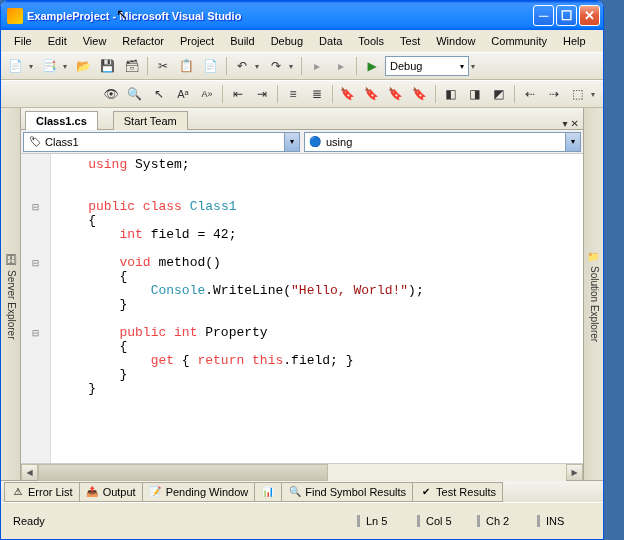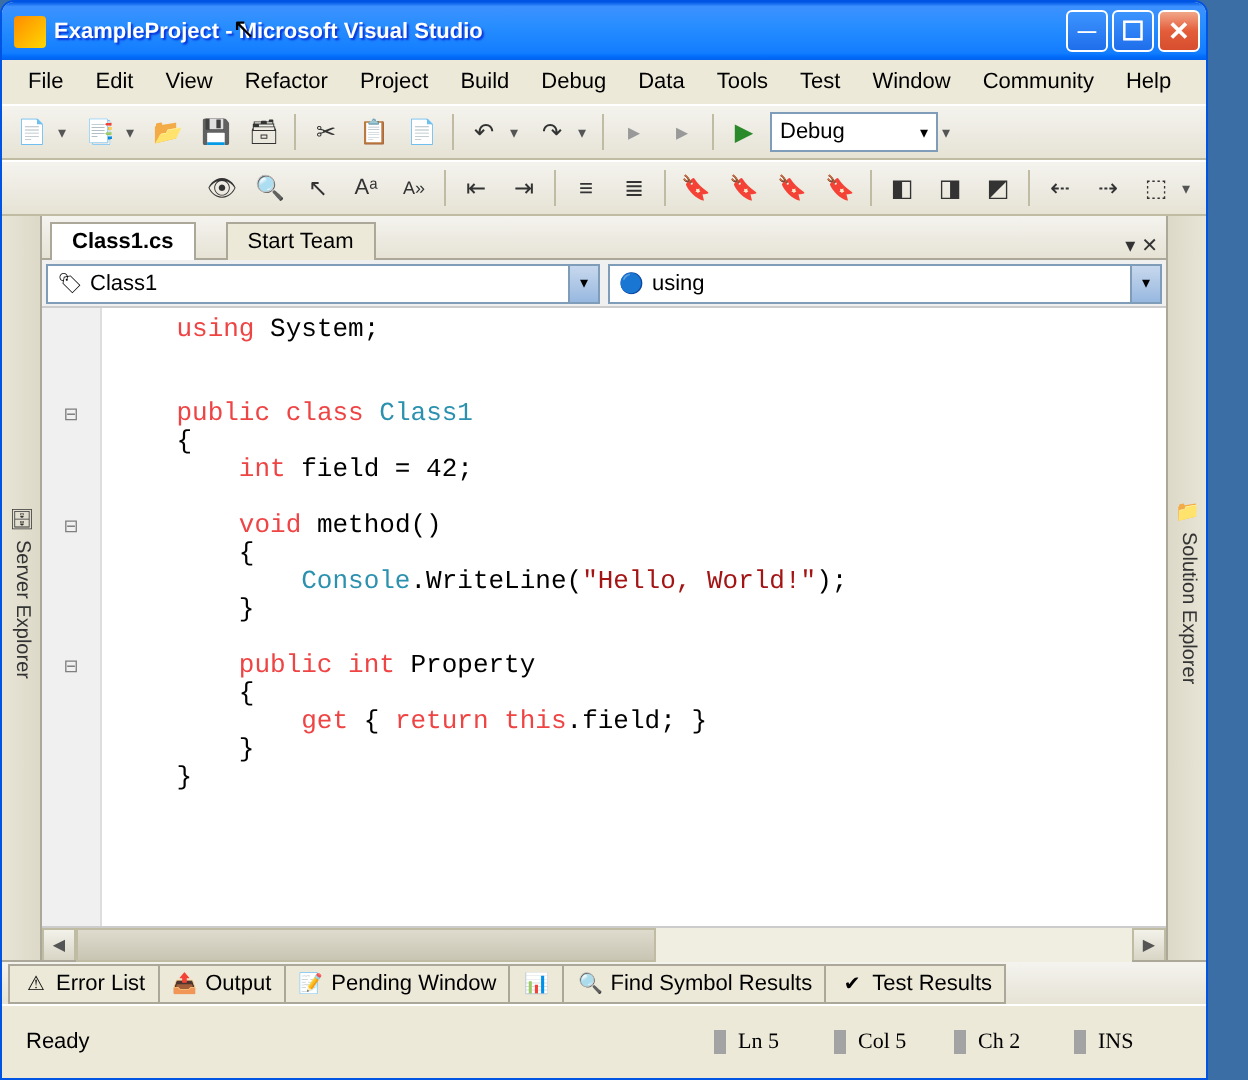--- a/index.html
+++ b/index.html
@@ -44,21 +44,21 @@
 .str { color: #a31515; }
 .hscroll { height: 17px; background: #ece9d8; border-top: 1px solid #ccc; display: flex; align-items: center; }
 .hscroll .sbtn { width: 17px; height: 17px; background: linear-gradient(#f3f2ea,#d8d5c5); border: 1px solid #c0bca4; display: flex; align-items: center; justify-content: center; font-size: 8px; color: #555; }
 .hscroll .track { flex: 1; height: 17px; background: #f0eee1; position: relative; }
 .hscroll .thumb { position: absolute; left: 0; top: 0; width: 55%; height: 100%; background: linear-gradient(#dedbce,#c9c5b3); border: 1px solid #c0bca4; }
 .bottomtabs { height: 22px; background: linear-gradient(to bottom,#f4f3ee,#e6e3d5); border-top: 1px solid #aca899; display: flex; align-items: center; padding: 0 3px; gap: 0; font-size: 11px; }
 .btab { padding: 2px 6px; border: 1px solid #aca899; background: #ece9d8; display: flex; align-items: center; gap: 3px; margin-right: -1px; }
 .btab .bi { width: 14px; height: 14px; display: inline-flex; align-items: center; justify-content: center; font-size: 10px; }
 .statusbar { height: 22px; background: #ece9d8; border-top: 1px solid #fff; display: flex; align-items: center; padding: 18px 6px; font-size: 11px; }
 .statusbar span { padding: 0 6px; }
-.statusbar .cell { border-left: 6px solid #a3a3a3; min-width: 60px; font-family: Liberation Serif, serif; }
+.statusbar .cell { border-left: 3px solid #a3a3a3; min-width: 60px; }
 .statusbar .flex { flex: 1; }
 .cursor-ptr { position: absolute; left: 116px; top: 6px; font-size: 14px; color: #000; pointer-events: none; }
 </style>
 </head>
 <body>
 
 <div class="window">
 
   <div class="titlebar">
     <div class="app-icon"></div>

